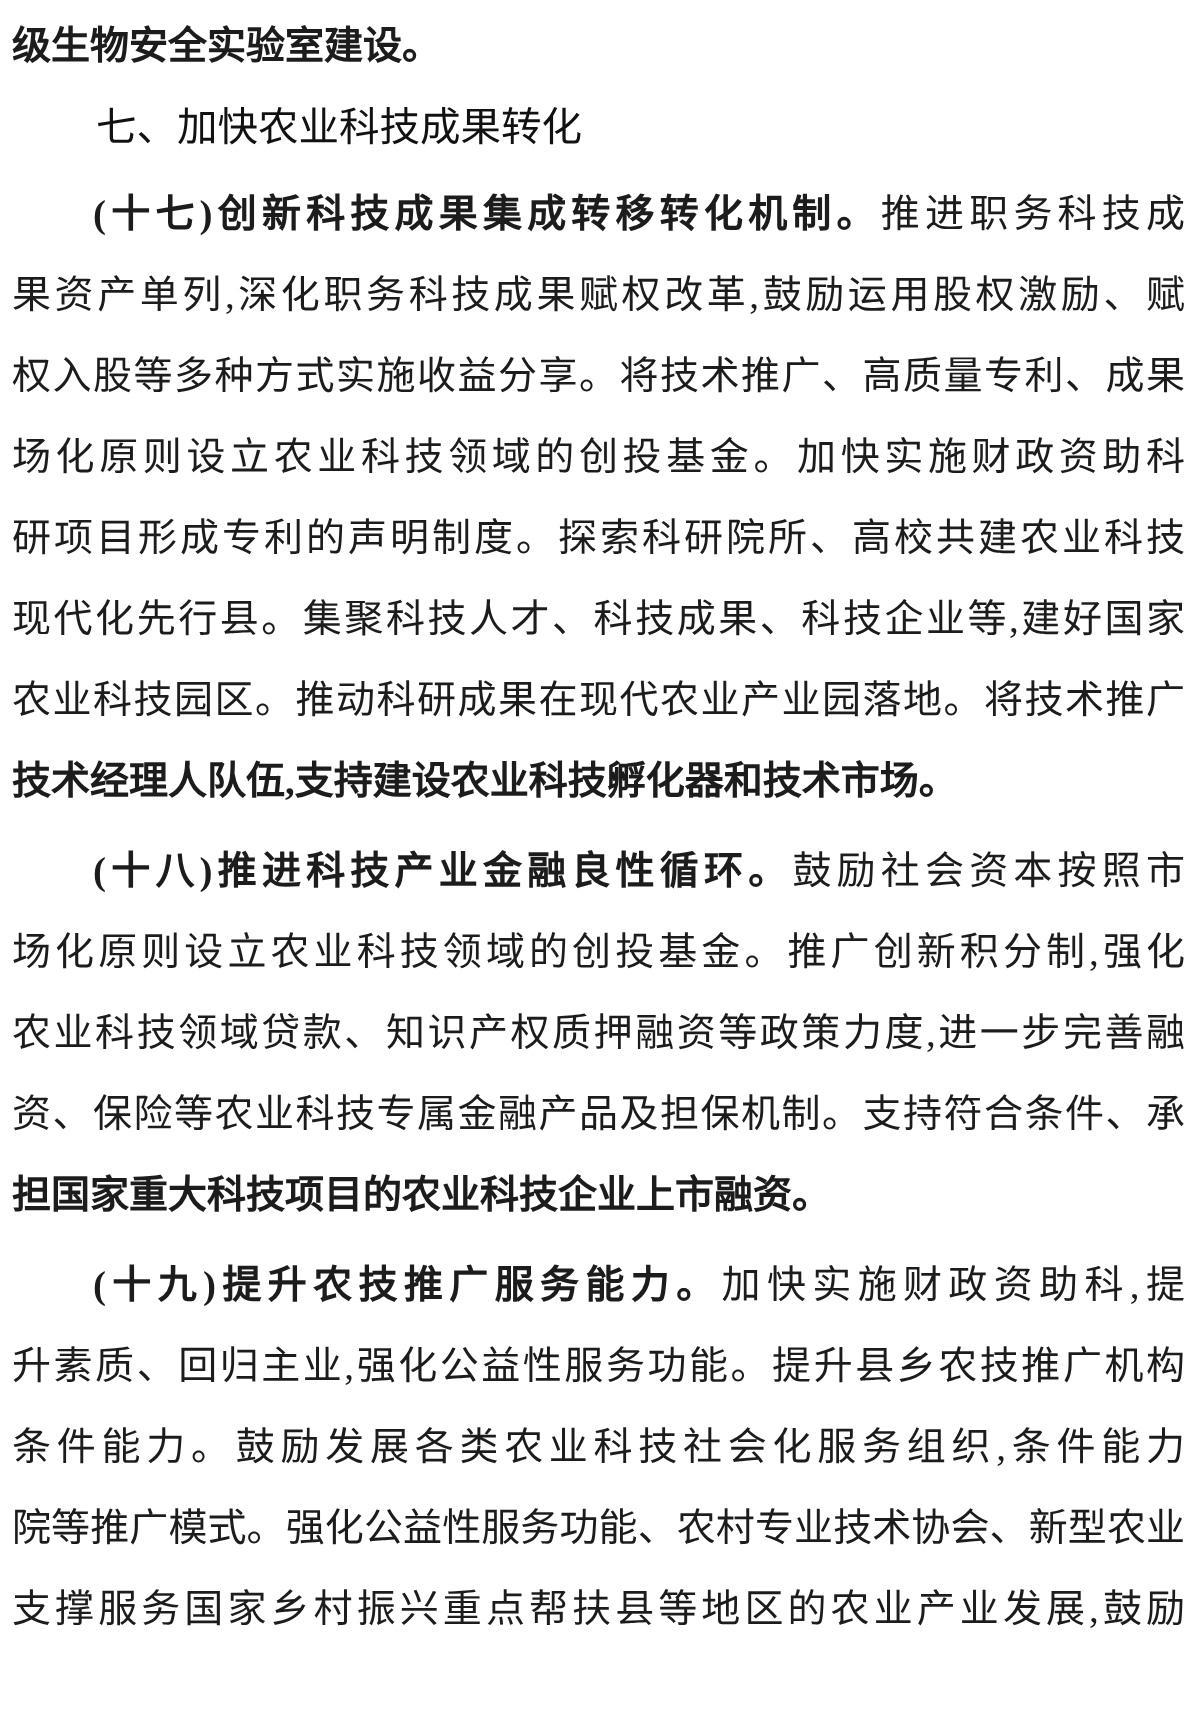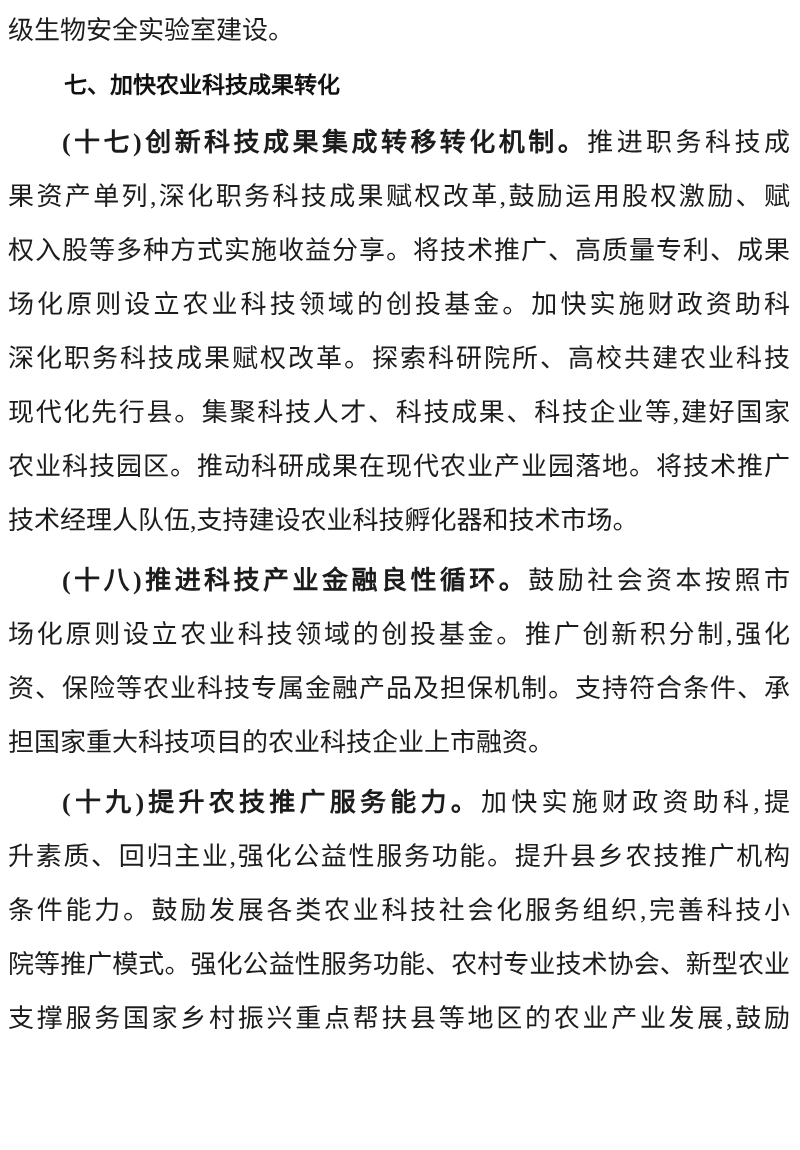--- a/index.html
+++ b/index.html
@@ -21,30 +21,31 @@
     height: 54px;
     line-height: 54px;
     text-align: justify;
     text-align-last: justify;
     white-space: nowrap;
     overflow: hidden;
   }
   .line.left {
     text-align: left;
     text-align-last: left;
+    font-weight: bold;
   }
   .line.indent { padding-left: 54px; }
   .heading {
     height: 54px;
     line-height: 54px;
     margin: 0;
     padding-left: 56px;
     font-family: "Liberation Sans", "DejaVu Sans", sans-serif;
-    font-size: 23px;
-    font-weight: 700;
+    font-size: 27px;
+    font-weight: 400;
     white-space: nowrap;
     color: #111111;
   }
   .para { margin: 0; }
   .para-17 { margin-top: 4px; }
   .para-18, .para-19 { margin-top: 6px; }
   .lead { font-weight: 700; }
 </style>
 </head>
 <body>
@@ -53,34 +54,35 @@
 
   <div class="line left">级生物安全实验室建设。</div>
 
   <div class="heading">七、加快农业科技成果转化</div>
 
   <section class="para para-17">
     <div class="line indent"><span class="lead">(十七)创新科技成果集成转移转化机制。</span><span>推进职务科技成</span></div>
     <div class="line">果资产单列,深化职务科技成果赋权改革,鼓励运用股权激励、赋</div>
     <div class="line">权入股等多种方式实施收益分享。将技术推广、高质量专利、成果</div>
     <div class="line">场化原则设立农业科技领域的创投基金。加快实施财政资助科</div>
-    <div class="line">深化职务科技成果赋权改革。探索科研院所、高校共建农业科技</div>
+    <div class="line">研项目形成专利的声明制度。探索科研院所、高校共建农业科技</div>
     <div class="line">现代化先行县。集聚科技人才、科技成果、科技企业等,建好国家</div>
     <div class="line">农业科技园区。推动科研成果在现代农业产业园落地。将技术推广</div>
     <div class="line left">技术经理人队伍,支持建设农业科技孵化器和技术市场。</div>
   </section>
 
   <section class="para para-18">
     <div class="line indent"><span class="lead">(十八)推进科技产业金融良性循环。</span><span>鼓励社会资本按照市</span></div>
     <div class="line">场化原则设立农业科技领域的创投基金。推广创新积分制,强化</div>
+    <div class="line">农业科技领域贷款、知识产权质押融资等政策力度,进一步完善融</div>
     <div class="line">资、保险等农业科技专属金融产品及担保机制。支持符合条件、承</div>
     <div class="line left">担国家重大科技项目的农业科技企业上市融资。</div>
   </section>
 
   <section class="para para-19">
     <div class="line indent"><span class="lead">(十九)提升农技推广服务能力。</span><span>加快实施财政资助科,提</span></div>
     <div class="line">升素质、回归主业,强化公益性服务功能。提升县乡农技推广机构</div>
-    <div class="line">条件能力。鼓励发展各类农业科技社会化服务组织,完善科技小</div>
+    <div class="line">条件能力。鼓励发展各类农业科技社会化服务组织,条件能力</div>
     <div class="line">院等推广模式。强化公益性服务功能、农村专业技术协会、新型农业</div>
     <div class="line">支撑服务国家乡村振兴重点帮扶县等地区的农业产业发展,鼓励</div>
   </section>
 
 </div>
 
 </body></html>

